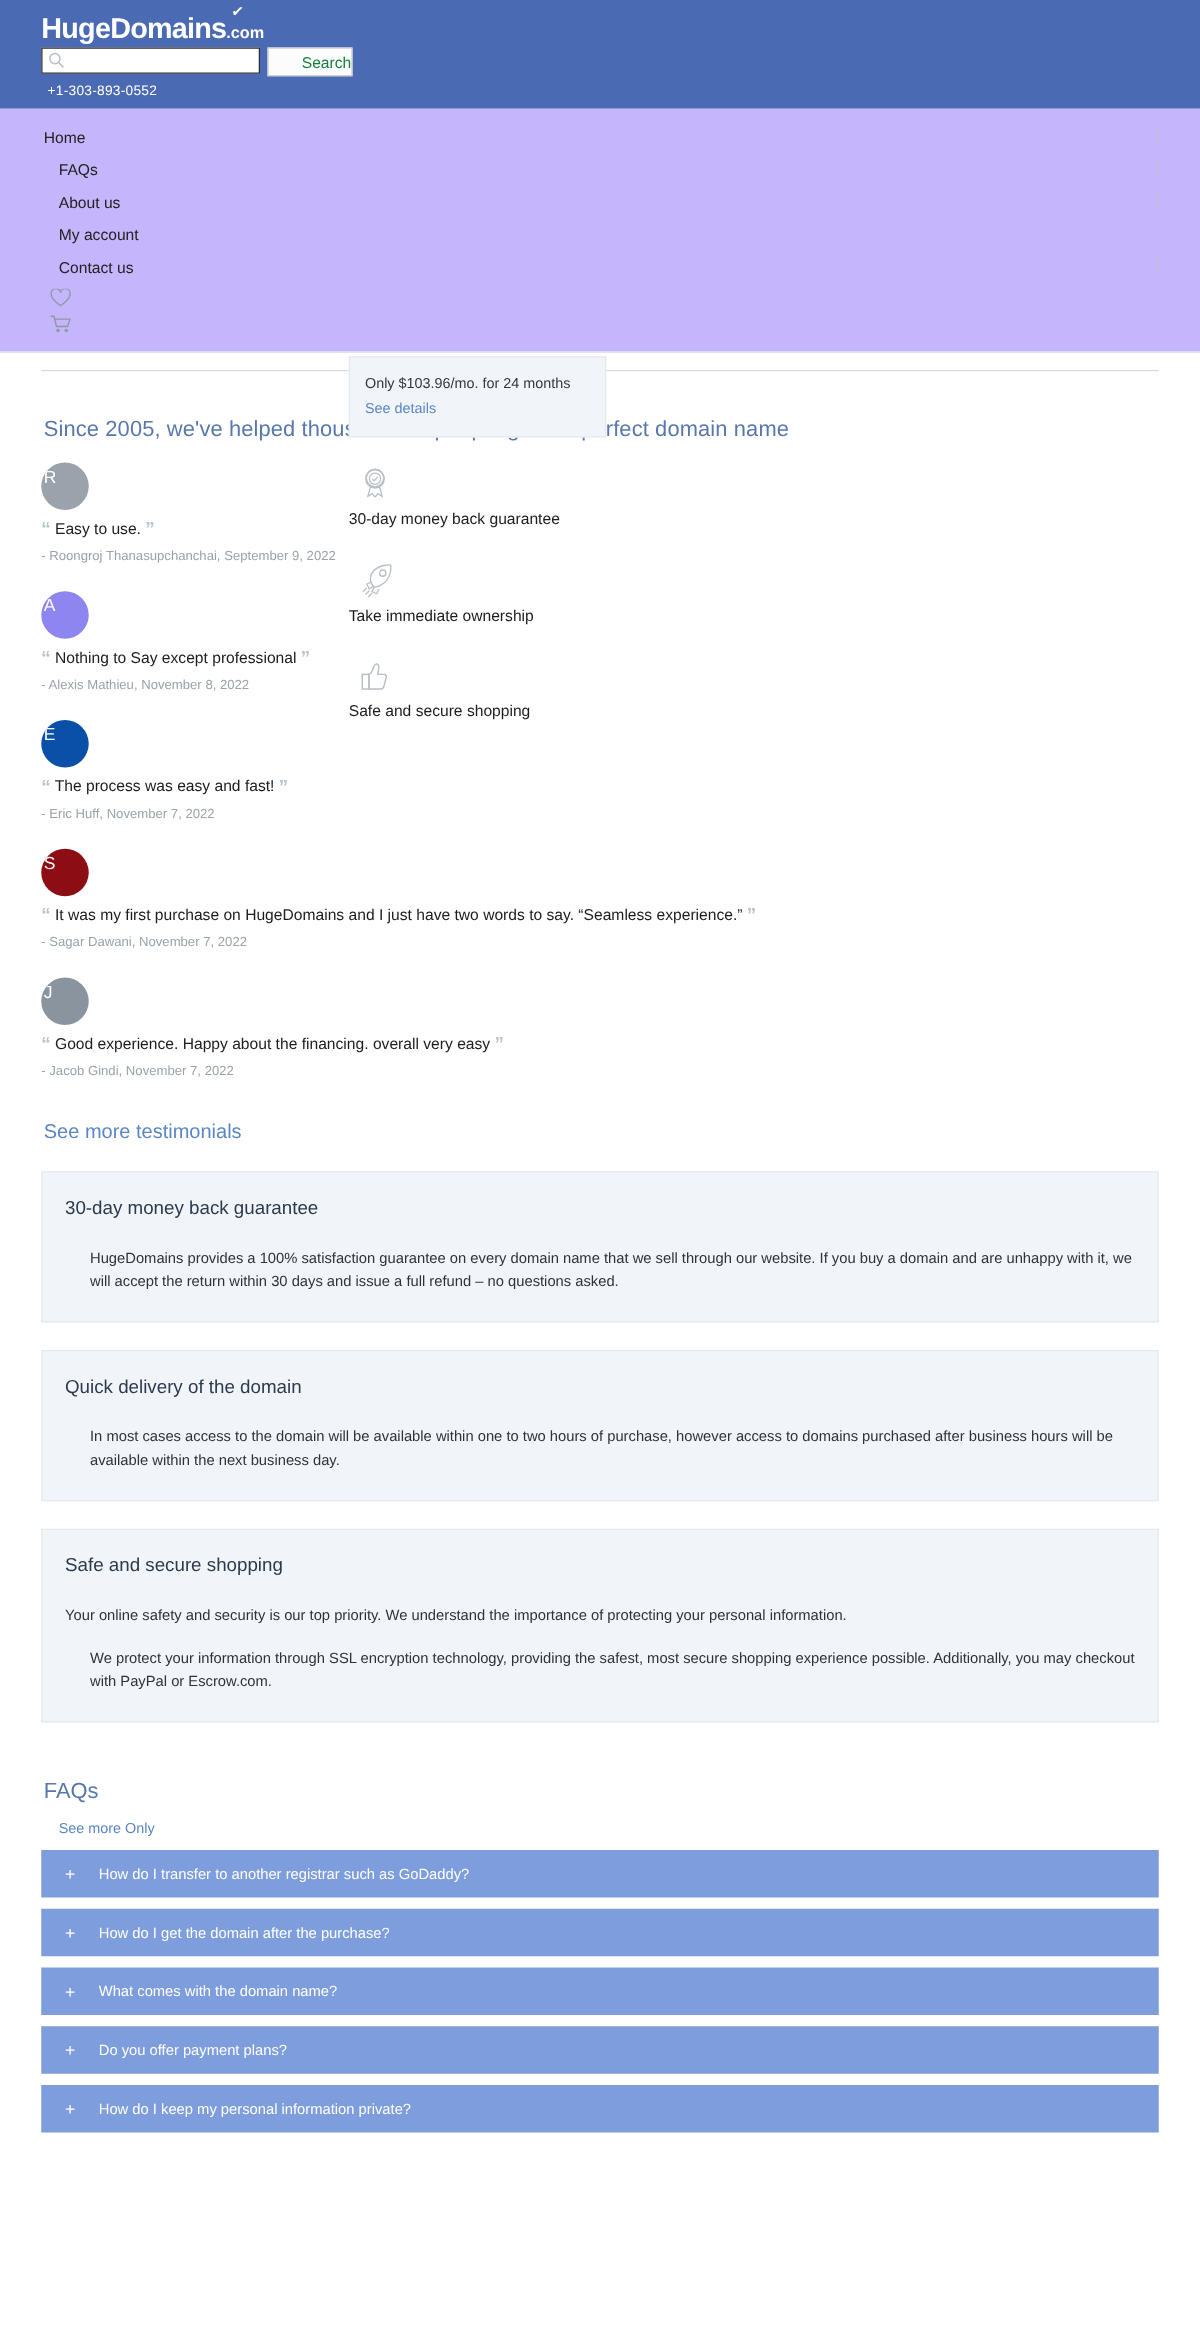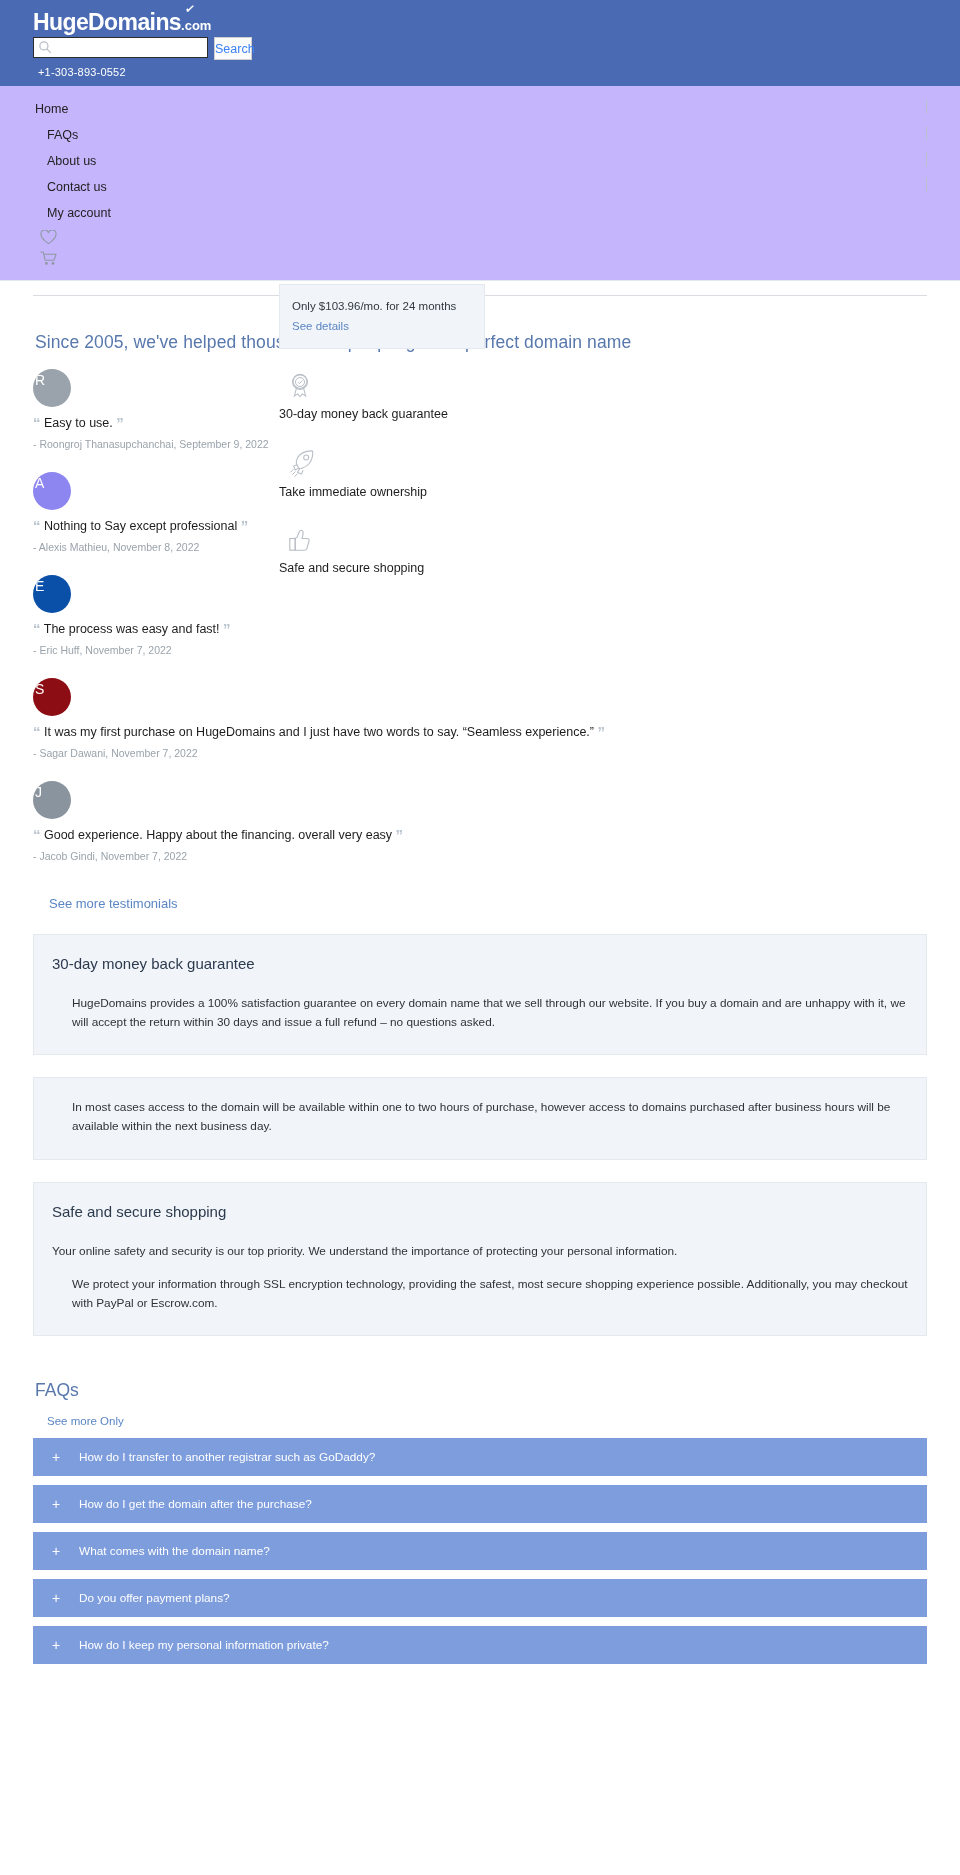--- a/index.html
+++ b/index.html
@@ -58,25 +58,25 @@
   }
   .search-wrap { position: relative; display: inline-block; }
   .search-wrap .mag {
     position: absolute;
     left: 5px; top: 3px;
     width: 15px; height: 15px;
     pointer-events: none;
   }
   .search-btn {
     margin-left: 6px;
-    width: 38px; height: 23px;
+    width: 68px; height: 23px;
     background: #fcfcfc;
     border: 1px solid #cfcfcf;
     font-size: 12.5px;
-    color: #3b82f6;
+    color: #15803d;
     font-family: "Liberation Sans", sans-serif;
     cursor: pointer;
     padding: 0;
     text-align: right;
   }
   .phone {
     margin: 6px 16px 0 38px;
     color: #ffffff;
     font-size: 11px;
     letter-spacing: 0.2px;
@@ -162,22 +162,22 @@
     font-weight: bold;
     vertical-align: -1px;
   }
   .t-meta {
     font-size: 10.5px;
     color: #9aa3ab;
     margin-top: 7px;
   }
   .see-more {
     display: inline-block;
-    margin: 12px 0 0 16px;
-    font-size: 13px;
+    margin: 12px 0 0 2px;
+    font-size: 16px;
     color: #5b86c4;
     text-decoration: none;
   }
 
   .feature { margin-bottom: 28px; }
   .feature svg { display: block; margin-left: 8px; }
   .feature-label {
     font-size: 12.5px;
     color: #1d1d1d;
     margin-top: 6px;
@@ -272,25 +272,25 @@
   </div>
   <div class="nav-item lvl1">
     <span>FAQs</span>
     <span class="nav-divider"></span>
   </div>
   <div class="nav-item lvl1">
     <span>About us</span>
     <span class="nav-divider"></span>
   </div>
   <div class="nav-item lvl1">
+    <span>My account</span>
+  </div>
+  <div class="nav-item lvl1">
     <span>Contact us</span>
     <span class="nav-divider"></span>
-  </div>
-  <div class="nav-item lvl1">
-    <span>My account</span>
   </div>
 
   <div class="nav-icons">
     <svg width="17" height="15" viewBox="0 0 17 15">
       <path d="M8.5 13.6 C2 9 1 6.2 1 4.4 A3.4 3.4 0 0 1 8.5 3 A3.4 3.4 0 0 1 16 4.4 C16 6.2 15 9 8.5 13.6 Z" fill="none" stroke="#8f99a3" stroke-width="1.1"></path>
     </svg>
     <svg width="18" height="15" viewBox="0 0 18 15">
       <path d="M0.5 1 H3.2 L5.2 9.2 H14 L16 3.3 H4" fill="none" stroke="#8f99a3" stroke-width="1.1"></path>
       <circle cx="6.4" cy="12.4" r="1.4" fill="#8f99a3"></circle>
       <circle cx="13" cy="12.4" r="1.4" fill="#8f99a3"></circle>
@@ -414,20 +414,21 @@
   </div>
 
   
 
   <div class="card">
     <h3>30-day money back guarantee</h3>
     <p>HugeDomains provides a 100% satisfaction guarantee on every domain name that we sell through our website. If you buy a domain and are unhappy with it, we will accept the return within 30 days and issue a full refund – no questions asked.</p>
   </div>
 
   <div class="card">
+    <h3>Quick delivery of the domain</h3>
     <p>In most cases access to the domain will be available within one to two hours of purchase, however access to domains purchased after business hours will be available within the next business day.</p>
   </div>
 
   <div class="card">
     <h3>Safe and secure shopping</h3>
     <p>Your online safety and security is our top priority. We understand the importance of protecting your personal information.</p>
     <p>We protect your information through SSL encryption technology, providing the safest, most secure shopping experience possible. Additionally, you may checkout with PayPal or Escrow.com.</p>
   </div>
 
   

